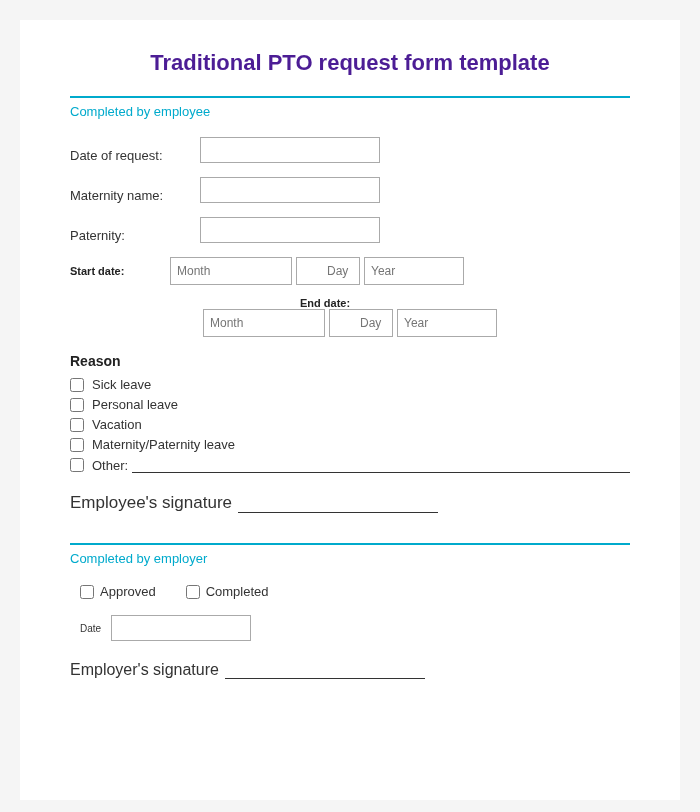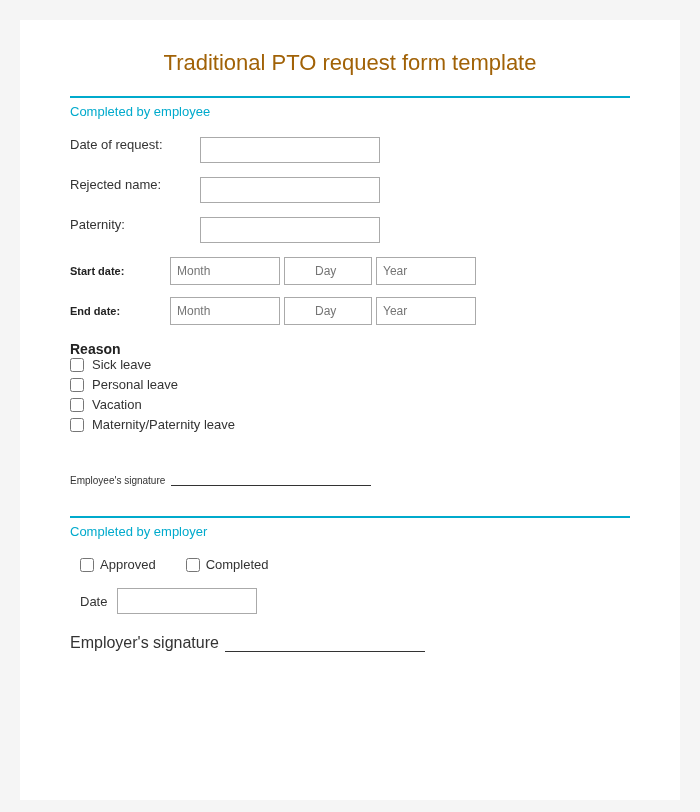--- a/index.html
+++ b/index.html
@@ -13,35 +13,35 @@
       padding: 20px;
     }
     .page {
       background: #fff;
       width: 660px;
       min-height: 780px;
       padding: 30px 50px 40px 50px;
     }
     .title {
       font-size: 22px;
-      font-weight: normal;
+      font-weight: bold;
       text-align: center;
-      color: #a16207;
+      color: #4c1d95;
       margin-bottom: 20px;
     }
     .section-header {
       color: #00aacc;
       font-size: 13px;
       border-top: 2px solid #00aacc;
       padding-top: 6px;
       margin-bottom: 18px;
     }
     .field-row {
       display: flex;
-      align-items: flex-start;
+      align-items: flex-end;
       margin-bottom: 14px;
     }
     .field-label {
       font-size: 13px;
       color: #333;
       width: 130px;
       flex-shrink: 0;
     }
     .field-input {
       border: 1px solid #aaa;
@@ -56,22 +56,22 @@
       gap: 4px;
     }
     .date-input {
       border: 1px solid #aaa;
       height: 28px;
       font-size: 12px;
       color: #aaa;
       padding: 2px 6px;
       outline: none;
     }
-    .date-input.month { width: 110px; }
-    .date-input.day   { width: 88px; padding-left: 30px; }
+    .date-input.month { width: 122px; }
+    .date-input.day   { width: 64px; padding-left: 30px; }
     .date-input.year  { width: 100px; }
     .date-row {
       display: flex;
       align-items: center;
       margin-bottom: 10px;
     }
     .date-label {
       font-size: 11px;
       font-weight: bold;
       color: #222;
@@ -79,20 +79,21 @@
       flex-shrink: 0;
     }
     .reason-section {
       margin-top: 16px;
       margin-bottom: 16px;
     }
     .reason-title {
       font-size: 14px;
       font-weight: bold;
       color: #222;
+      margin-bottom: 8px;
     }
     .checkbox-item {
       display: flex;
       align-items: center;
       margin-bottom: 5px;
       font-size: 13px;
       color: #333;
     }
     .checkbox-item input[type="checkbox"] {
       margin-right: 8px;
@@ -115,23 +116,23 @@
       border: none;
       border-bottom: 1px solid #333;
       flex: 1;
       margin-left: 4px;
       font-size: 13px;
       outline: none;
     }
     .signature-row {
       display: flex;
       align-items: flex-end;
-      margin-top: 36px;
+      margin-top: 20px;
       margin-bottom: 30px;
-      font-size: 10px;
+      font-size: 17px;
       color: #333;
     }
     .signature-line {
       border-bottom: 1px solid #333;
       width: 200px;
       margin-left: 6px;
       height: 18px;
     }
     .employer-section {
       margin-top: 10px;
@@ -154,21 +155,21 @@
       width: 14px;
       height: 14px;
     }
     .employer-date-row {
       display: flex;
       align-items: center;
       margin-bottom: 20px;
       margin-left: 10px;
     }
     .employer-date-label {
-      font-size: 13px;
+      font-size: 10px;
       color: #333;
       margin-right: 10px;
     }
     .employer-date-input {
       border: 1px solid #aaa;
       height: 26px;
       width: 140px;
       padding: 2px 5px;
       font-size: 13px;
       outline: none;
@@ -193,38 +194,38 @@
 <div class="page">
   <div class="title">Traditional PTO request form template</div>
 
   <div class="section-header">Completed by employee</div>
 
   <div class="field-row">
     <span class="field-label">Date of request:</span>
     <input class="field-input" type="text" style="">
   </div>
   <div class="field-row">
-    <span class="field-label">Rejected name:</span>
+    <span class="field-label">Maternity name:</span>
     <input class="field-input" type="text" style="">
   </div>
   <div class="field-row">
     <span class="field-label">Paternity:</span>
     <input class="field-input" type="text" style="">
   </div>
 
   <div style="margin-top:14px;">
     <div class="date-row">
       <span class="date-label">Start date:</span>
       <div class="date-group">
         <input class="date-input month" type="text" placeholder="Month" style="">
         <input class="date-input day" type="text" placeholder="Day" style="">
         <input class="date-input year" type="text" placeholder="Year" style="">
       </div>
     </div>
-    <div class="date-row" style="margin-top:12px;">
+    <div class="date-row" style="margin-top:12px;flex-direction:column;">
       <span class="date-label">End date:</span>
       <div class="date-group">
         <input class="date-input month" type="text" placeholder="Month" style="">
         <input class="date-input day" type="text" placeholder="Day" style="">
         <input class="date-input year" type="text" placeholder="Year" style="">
       </div>
     </div>
   </div>
 
   <div class="reason-section">
@@ -239,20 +240,25 @@
       <span>Personal leave</span>
     </div>
     <div class="checkbox-item">
       <input type="checkbox" style="">
       <span>Vacation</span>
     </div>
     <div class="checkbox-item">
       <input type="checkbox" style="">
       <span>Maternity/Paternity leave</span>
     </div>
+    <div class="other-row">
+      <input type="checkbox" style="">
+      <span>Other:</span>
+      <input class="other-line" type="text" style="">
+    </div>
   </div>
 
   <div class="signature-row">
     <span>Employee's signature</span>
     <div class="signature-line"></div>
   </div>
 
   <div class="employer-section">
     <div class="section-header">Completed by employer</div>
 

